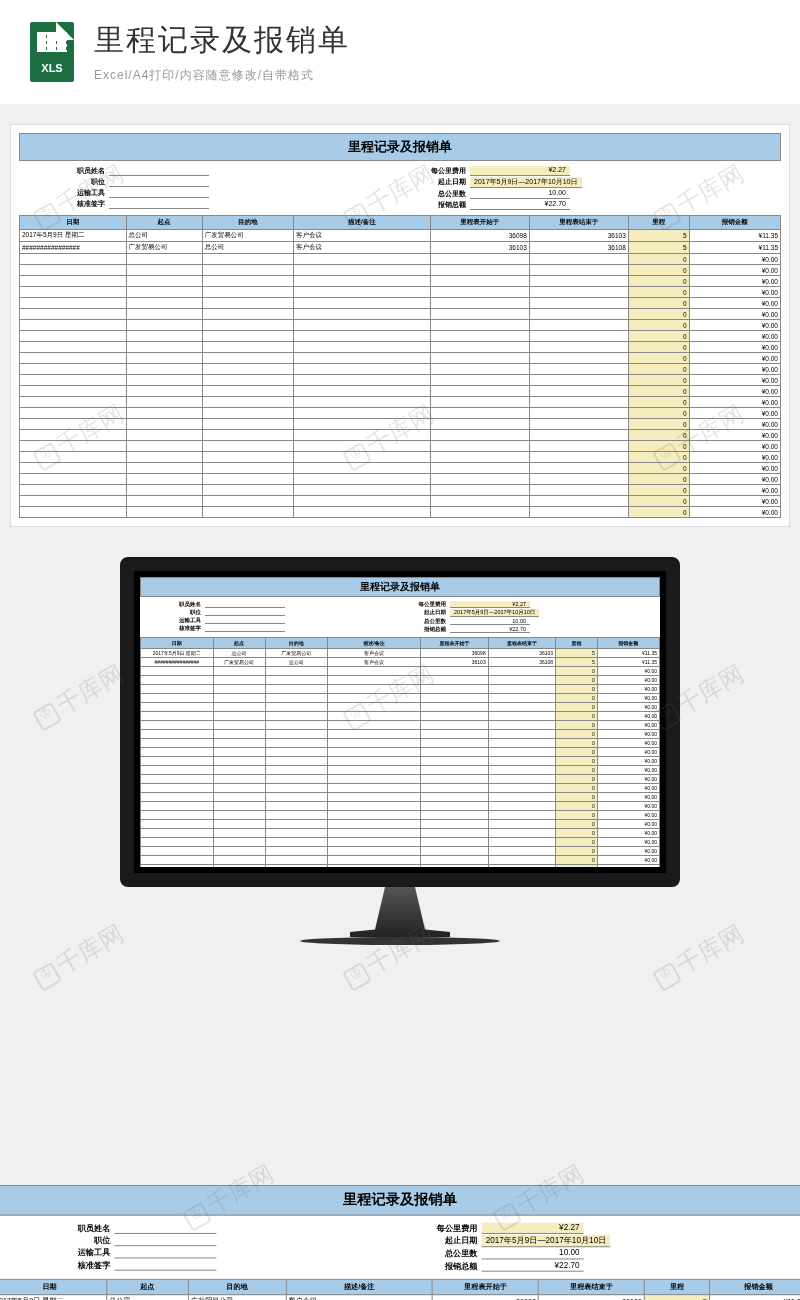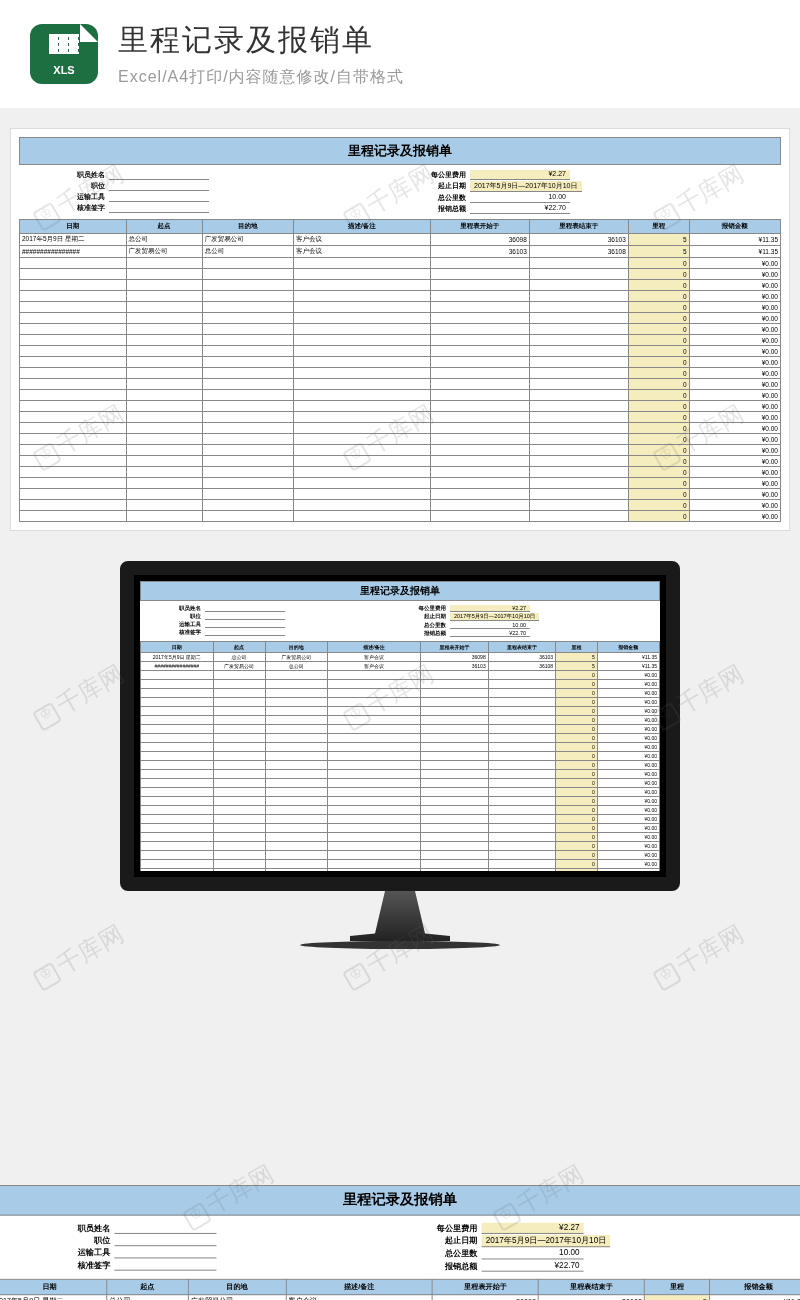--- a/index.html
+++ b/index.html
@@ -1,24 +1,24 @@
 <!DOCTYPE html>
 <html><head>
 <meta charset="utf-8">
 <style>
   * { box-sizing: border-box; margin: 0; padding: 0; }
   body { width: 800px; height: 1300px; background: #f0f0f0; font-family: "Microsoft YaHei", Arial, sans-serif; position: relative; overflow: hidden; }
   
   .header { background: #fff; display: flex; align-items: center; padding: 20px 30px; }
-  .excel-icon { width: 68px; height: 60px; background: #1d6f42; border-radius: 12px; display: flex; align-items: center; justify-content: center; margin-right: 20px; position: relative; flex-shrink: 0; }
+  .excel-icon { width: 44px; height: 60px; background: #1d6f42; border-radius: 2px; display: flex; align-items: center; justify-content: center; margin-right: 20px; position: relative; flex-shrink: 0; }
   .excel-icon::before { content: ""; position: absolute; top: 0; right: 0; width: 18px; height: 18px; background: #fff; clip-path: polygon(0 0, 100% 100%, 0 100%); }
   .excel-icon span { color: #fff; font-size: 11px; font-weight: bold; position: absolute; bottom: 8px; }
   .excel-icon::after { content: ""; width: 30px; height: 20px; background: repeating-linear-gradient(to bottom, #fff 0 3px, transparent 3px 6px), repeating-linear-gradient(to right, #fff 0 9px, transparent 9px 10px); position: absolute; top: 10px; }
   .header-text h1 { font-size: 30px; font-weight: 400; color: #333; letter-spacing: 2px; }
-  .header-text p { font-size: 16px; color: #999; margin-top: 6px; letter-spacing: 1px; }
+  .header-text p { font-size: 12px; color: #999; margin-top: 6px; letter-spacing: 1px; }
   
   .sheet-container { background: #fff; margin: 20px 10px; padding: 8px; border: 1px solid #ddd; }
   .sheet { width: 100%; }
   
   .title-row { background: #a8cce8; text-align: center; font-weight: bold; font-size: 13px; padding: 4px; border: 1px solid #888; }
   
   .info-area { display: flex; padding: 4px 20px; font-size: 7px; }
   .info-left { flex: 1; }
   .info-right { flex: 1; }
   .info-row { display: flex; margin: 1px 0; }

